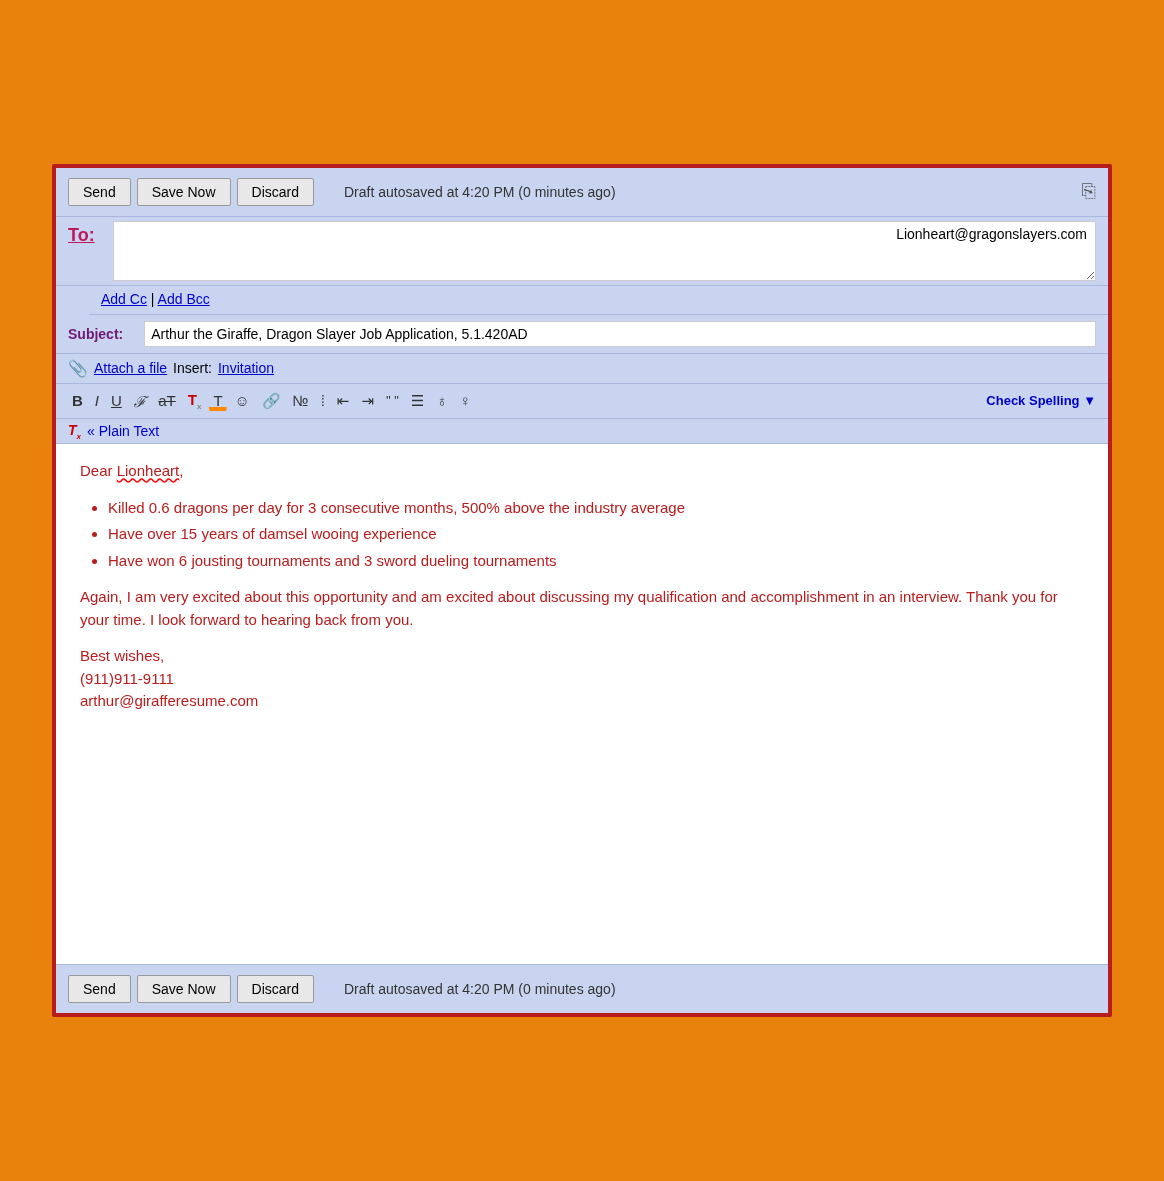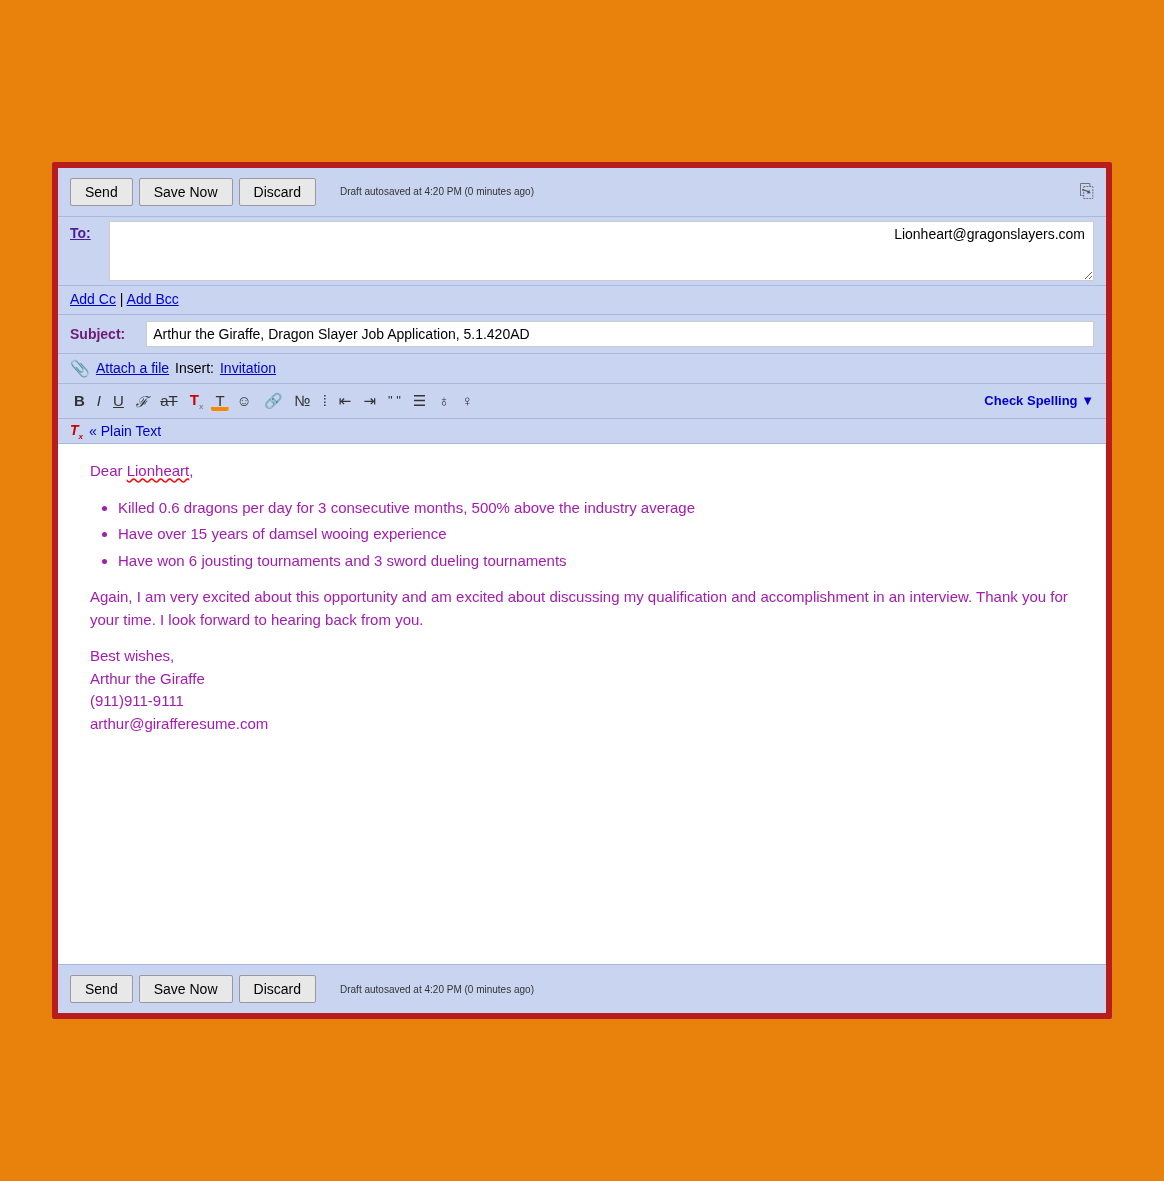--- a/index.html
+++ b/index.html
@@ -7,21 +7,21 @@
       background-color: #E8820C;
       display: flex;
       justify-content: center;
       align-items: center;
       min-height: 100vh;
       padding: 20px;
       font-family: Arial, sans-serif;
     }
     .email-container {
       background: #c8d4f0;
-      border: 6px solid #b91c1c;
+      border: 4px solid #b91c1c;
       width: 1060px;
       border-radius: 2px;
       overflow: hidden;
     }
     
     .toolbar {
       background: #c8d4f0;
       padding: 10px 12px;
       display: flex;
       align-items: center;
@@ -31,41 +31,41 @@
     .toolbar-btn {
       background: #e8e8e8;
       border: 1px solid #999;
       padding: 5px 14px;
       font-size: 14px;
       cursor: pointer;
       border-radius: 2px;
       font-family: Arial, sans-serif;
     }
     .draft-status {
-      margin-left: 18px;
-      font-size: 10px;
+      margin-left: 24px;
+      font-size: 14px;
       color: #333;
     }
     .pop-out-icon {
       margin-left: auto;
       font-size: 18px;
       color: #555;
       cursor: pointer;
     }
     
     .to-row {
       background: #c8d4f0;
       padding: 4px 12px 4px 12px;
       display: flex;
       align-items: flex-start;
       border-bottom: 1px solid #aab8e0;
     }
     .to-label {
-      color: #4c1d95;
-      font-size: 14px;
+      color: #be185d;
+      font-size: 18px;
       font-weight: bold;
       text-decoration: underline;
       margin-right: 18px;
       padding-top: 4px;
       white-space: nowrap;
     }
     .to-textarea {
       flex: 1;
       background: white;
       border: 1px solid #ccc;
@@ -75,20 +75,21 @@
       min-height: 60px;
       resize: vertical;
       outline: none;
       text-align: right;
     }
     
     .cc-row {
       background: #c8d4f0;
       padding: 4px 24px 6px 12px;
       border-bottom: 1px solid #aab8e0;
+      margin-left: 33px;
     }
     .cc-links {
       font-size: 14px;
     }
     .cc-links a {
       color: #0000cc;
       text-decoration: underline;
       cursor: pointer;
     }
     
@@ -187,25 +188,25 @@
       text-decoration: none;
       font-size: 14px;
       cursor: pointer;
     }
     .plain-text-link::before {
       content: "« ";
     }
     
     .email-body {
       background: white;
-      padding: 16px 32px;
+      padding: 16px 24px;
       min-height: 520px;
       font-size: 15px;
       line-height: 1.5;
-      color: #a21caf;
+      color: #b91c1c;
     }
     .email-body p {
       margin-bottom: 14px;
     }
     .email-body ul {
       margin: 0 0 14px 28px;
     }
     .email-body ul li {
       margin-bottom: 4px;
     }
@@ -294,21 +295,20 @@
   <div class="email-body">
     <p>Dear <span class="spellcheck-underline">Lionheart</span>,</p>
     <ul>
       <li>Killed 0.6 dragons per day for 3 consecutive months, 500% above the industry average</li>
       <li>Have over 15 years of damsel wooing experience</li>
       <li>Have won 6 jousting tournaments and 3 sword dueling tournaments</li>
     </ul>
     <p>Again, I am very excited about this opportunity and am excited about discussing my qualification and accomplishment in an interview.  Thank you for your time.  I look forward to hearing back from you.</p>
     <div class="signature-block">
       <div>Best wishes,</div>
-      <div>Arthur the Giraffe</div>
       <div>(911)911-9111</div>
       <div>arthur@girafferesume.com</div>
     </div>
   </div>
 
   <div class="bottom-toolbar">
     <button class="toolbar-btn">Send</button>
     <button class="toolbar-btn">Save Now</button>
     <button class="toolbar-btn">Discard</button>
     <span class="draft-status">Draft autosaved at 4:20 PM (0 minutes ago)</span>

